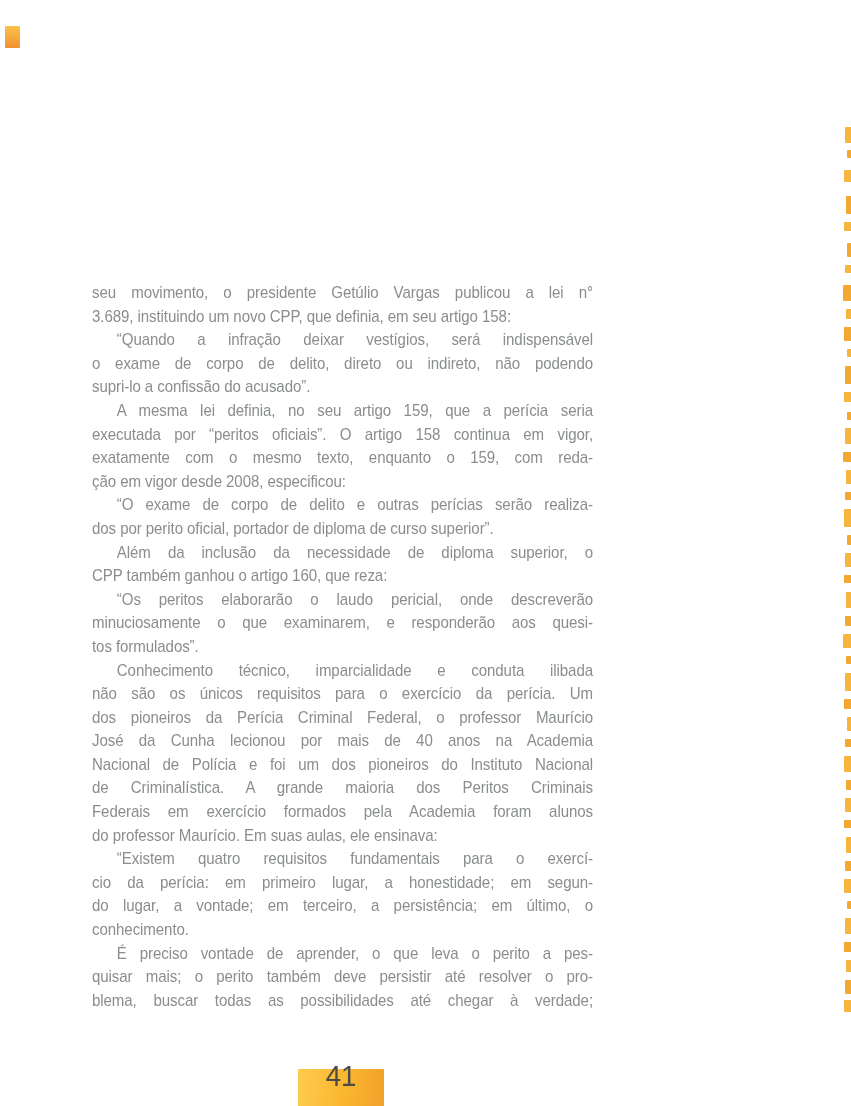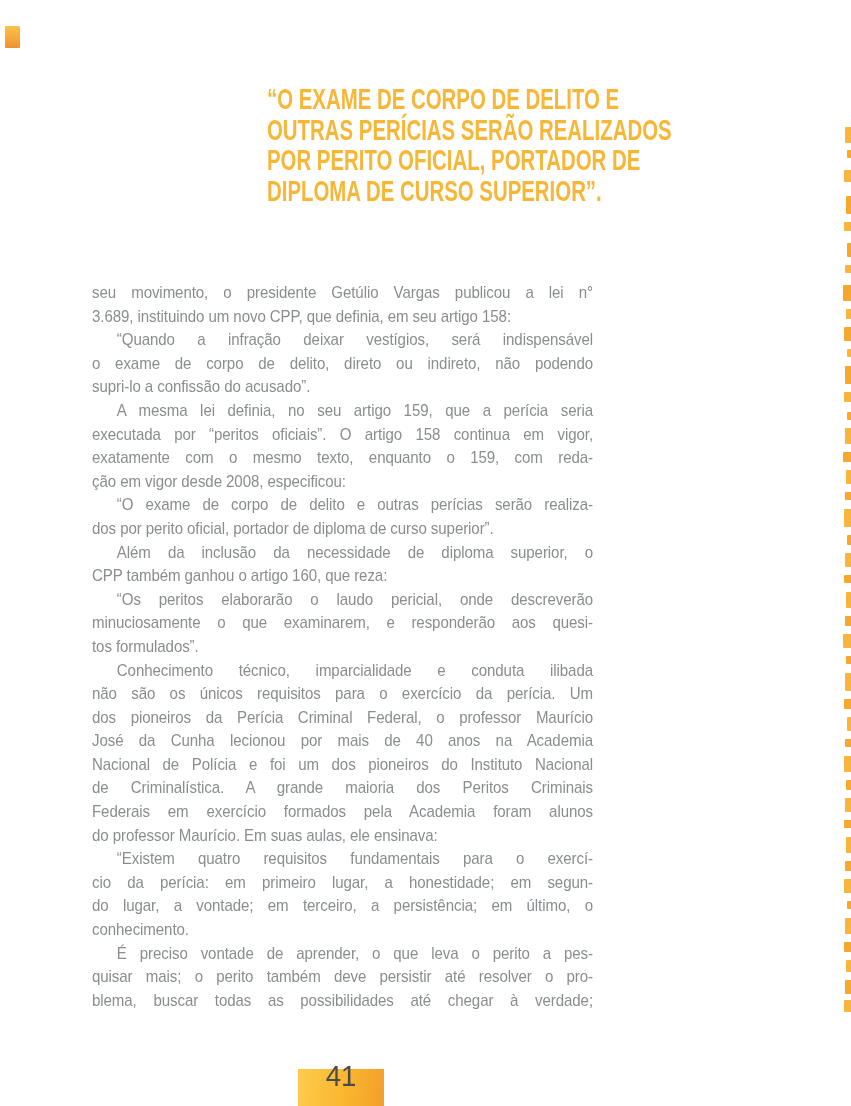--- a/index.html
+++ b/index.html
@@ -110,26 +110,20 @@
       <div class="edge-mark" style="top: 861px; height: 10px; width: 6px; background: rgb(245, 168, 47);"></div>
       <div class="edge-mark" style="top: 879px; height: 14px; width: 7px; background: rgb(248, 181, 62);"></div>
       <div class="edge-mark" style="top: 901px; height: 8px; width: 4px; background: rgb(245, 168, 47);"></div>
       <div class="edge-mark" style="top: 918px; height: 16px; width: 6px; background: rgb(248, 181, 62);"></div>
       <div class="edge-mark" style="top: 942px; height: 10px; width: 7px; background: rgb(245, 168, 47);"></div>
       <div class="edge-mark" style="top: 960px; height: 12px; width: 5px; background: rgb(248, 181, 62);"></div>
       <div class="edge-mark" style="top: 980px; height: 14px; width: 6px; background: rgb(245, 168, 47);"></div>
       <div class="edge-mark" style="top: 1000px; height: 12px; width: 7px; background: rgb(248, 181, 62);"></div>
     </div>
 
-  <div class="heading">
-    <span class="hl">“O EXAME DE CORPO DE DELITO E</span>
-    <span class="hl">OUTRAS PERÍCIAS SERÃO REALIZADOS</span>
-    <span class="hl">POR PERITO OFICIAL, PORTADOR DE</span>
-    <span class="hl">DIPLOMA DE CURSO SUPERIOR”.</span>
-  </div>
 
   <div class="body-text">
       <div class="bl">seu movimento, o presidente Getúlio Vargas publicou a lei n°</div>
       <div class="bl e">3.689, instituindo um novo CPP, que definia, em seu artigo 158:</div>
       <div class="bl i">“Quando a infração deixar vestígios, será indispensável</div>
       <div class="bl">o exame de corpo de delito, direto ou indireto, não podendo</div>
       <div class="bl e">supri-lo a confissão do acusado”.</div>
       <div class="bl i">A mesma lei definia, no seu artigo 159, que a perícia seria</div>
       <div class="bl">executada por “peritos oficiais”. O artigo 158 continua em vigor,</div>
       <div class="bl">exatamente com o mesmo texto, enquanto o 159, com reda-</div>

